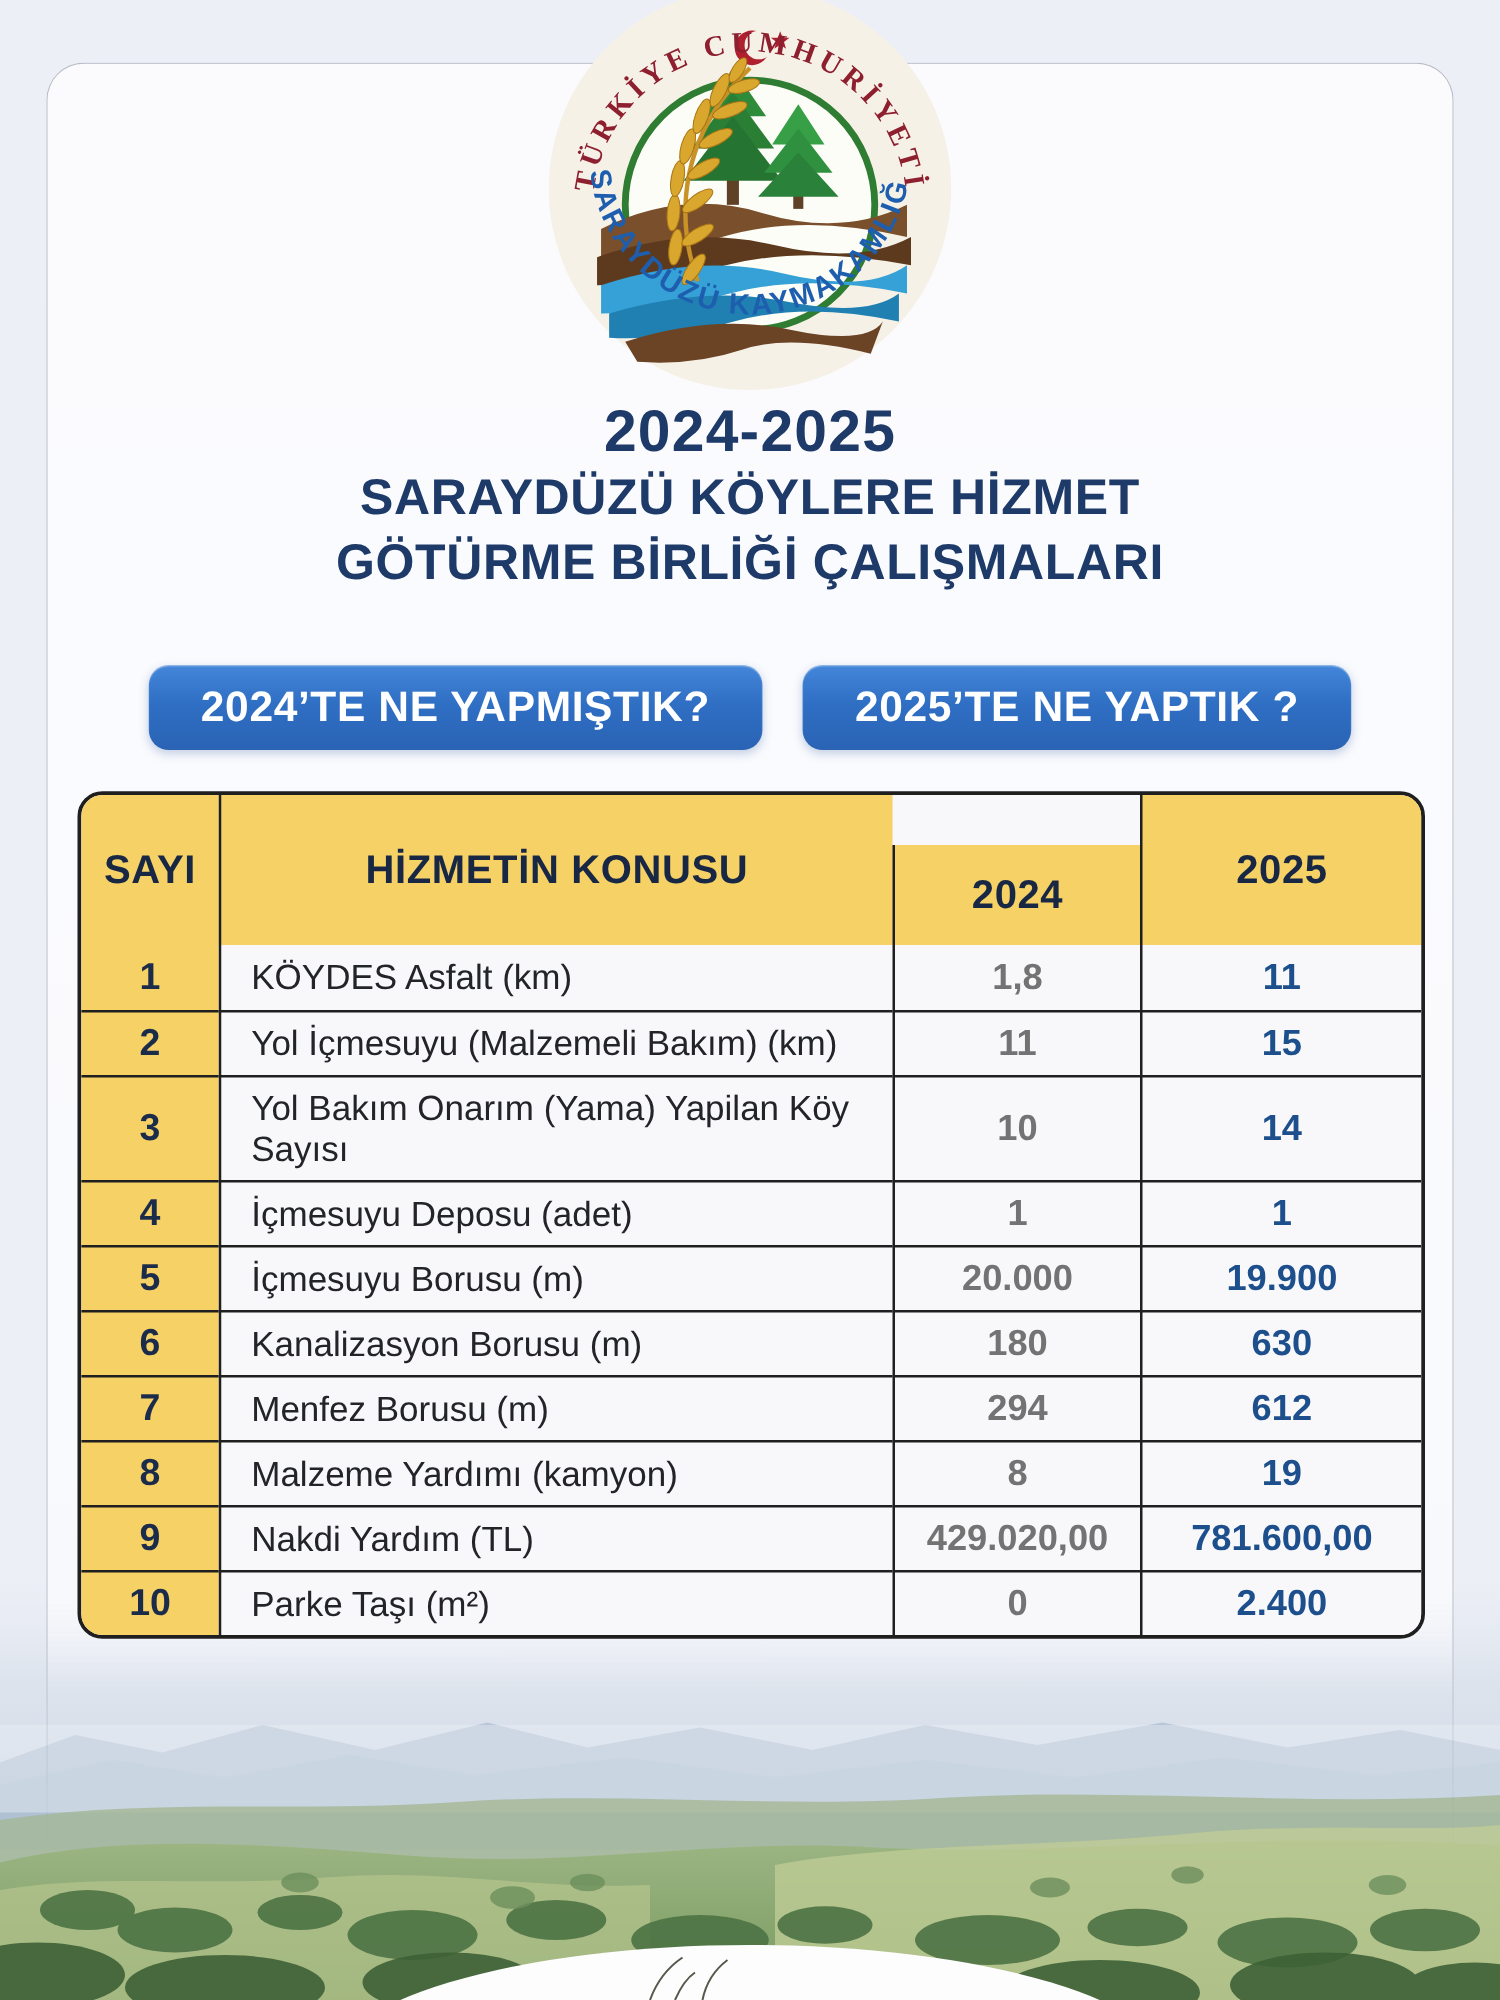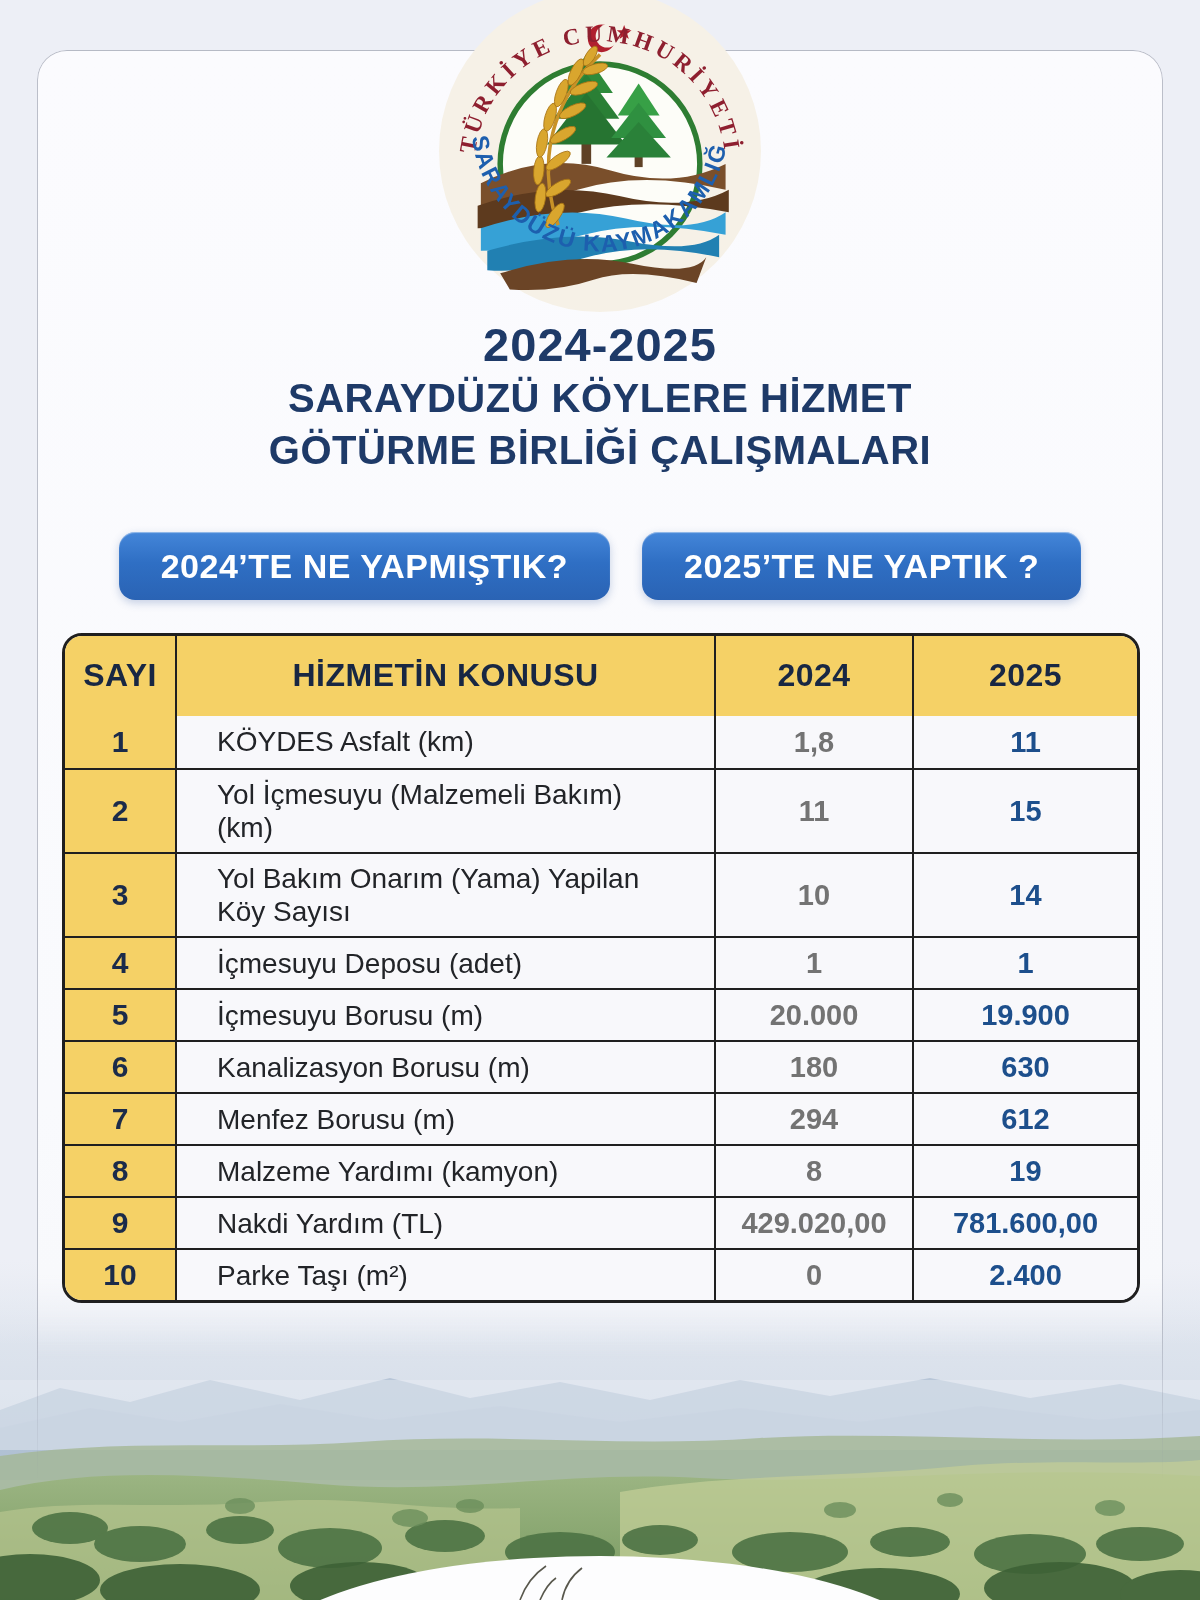--- a/index.html
+++ b/index.html
@@ -43,21 +43,21 @@
     background:#f8f8fb;box-sizing:border-box;
   }
   .tr{display:grid;grid-template-columns:110px 1fr 198px 225px;}
   .tr + .tr .td{border-top:2px solid #1f1f1f;}
   .td{
     min-height:52px;display:flex;align-items:center;justify-content:center;
     background:#f8f8fb;box-sizing:border-box;line-height:1.18;
   }
   .td + .td{border-left:2px solid #1f1f1f;}
   .td.no{background:#f5d166;font-size:30px;font-weight:700;color:#1b2b4a;}
-  .td.konu{justify-content:flex-start;padding:8px 40px;font-size:28px;font-weight:500;color:#222428;}
+  .td.konu{justify-content:flex-start;padding:8px 24px;font-size:28px;font-weight:500;color:#222428;}
   .td.v24{font-size:29px;font-weight:600;color:#737373;}
   .td.v25{font-size:29px;font-weight:700;color:#1d4f8c;}
   .thead .td{background:#f5d166;min-height:80px;font-size:32px;font-weight:700;color:#182743;letter-spacing:.5px;}
   .thead .td.konu{justify-content:center;padding:0;font-size:32px;font-weight:700;color:#182743;}
 </style>
 </head>
 <body>
 
 <svg class="landscape" viewBox="0 0 1200 340" preserveAspectRatio="none" aria-hidden="true">
   <defs>
@@ -197,21 +197,21 @@
 
 <div class="btnrow">
   <button class="bluebtn">2024’TE NE YAPMIŞTIK?</button>
   <button class="bluebtn">2025’TE NE YAPTIK ?</button>
 </div>
 
 <div class="tblwrap">
   <div class="tr thead">
     <div class="td no">SAYI</div>
     <div class="td konu">HİZMETİN KONUSU</div>
-    <div class="td v24" style="font-weight:700;color:#182743;">2024</div>
+    <div class="td v24" style="font-weight:700;color:#182743;margin-top:40px;">2024</div>
     <div class="td v25" style="font-weight:700;color:#182743;">2025</div>
   </div>
   <div id="tbody">
       <div class="tr">
         <div class="td no">1</div>
         <div class="td konu">KÖYDES Asfalt (km)</div>
         <div class="td v24">1,8</div>
         <div class="td v25">11</div>
       </div>
       <div class="tr">

